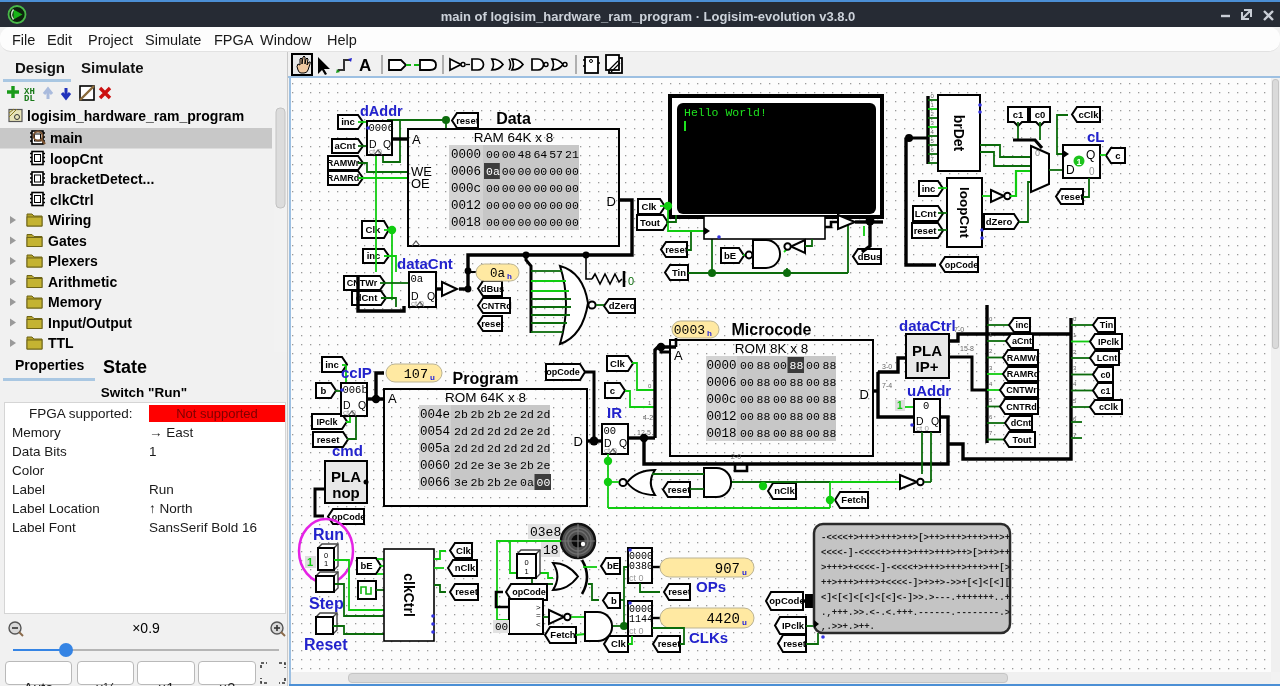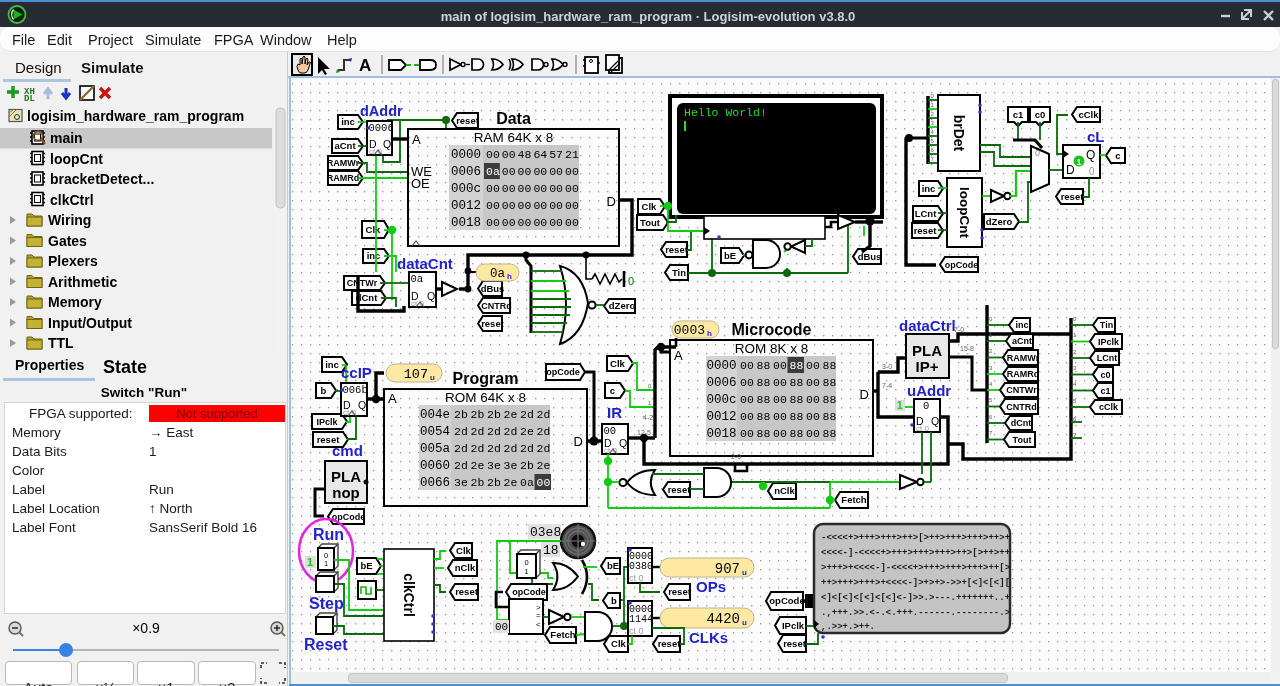--- a/index.html
+++ b/index.html
@@ -1,21 +1,21 @@
 <!DOCTYPE html>
 <html><head><meta charset="utf-8"><style>
 * { margin:0; padding:0; box-sizing:border-box; }
 body { width:1280px; height:686px; overflow:hidden; font-family:"Liberation Sans", sans-serif; background:#f2f2f2; position:relative; }
 .titlebar { position:absolute; left:0; top:0; width:1280px; height:27px; background:#262b34; border-top:2px solid #4b8fd5; }
 .titletext { position:absolute; width:100%; text-align:center; top:7px; font-size:13px; font-weight:bold; color:#ccd2da;padding-left:16px; }
 .menubar { position:absolute; left:0; top:27px; width:1280px; height:25px; background:#fdfdfd; border-bottom:1px solid #e2e2e2;border-radius:11px; }
 .menubar span { position:absolute; top:5px; font-size:14.5px; color:#1a1a1a; }
 .toolstrip { position:absolute; left:288px; top:52px; width:992px; height:24px; background:#f1f1f1; }
 .leftpanel { position:absolute; left:0; top:52px; width:288px; height:634px; background:#f1f1f1; border-right:1px solid #c9c9c9; }
-.tab1 { position:absolute; left:15px; top:7px; font-size:15px; font-weight:normal; color:#111; }
+.tab1 { position:absolute; left:15px; top:7px; font-size:15px; font-weight:bold; color:#111; }
 .tab2 { position:absolute; left:81px; top:7px; font-size:15px; font-weight:bold; color:#111; }
 .tabuline { position:absolute; left:3px; top:27px; width:68px; height:3px; background:#a9c7e2; }
 .propstabs { position:absolute; left:0; top:300px; width:256px; height:28px; }
 .canvas { position:absolute; left:291px; top:78px; width:980px; height:594px; background:#fcfcfc; }
 .cborderT { position:absolute; left:288px; top:76px; width:992px; height:2px; background:#9dc0e2; }
 .cborderL { position:absolute; left:289px; top:76px; width:2px; height:608px; background:#9dc0e2; }
 .cborderB { position:absolute; left:289px; top:684px; width:991px; height:2px; background:#4b8fd5; }
 .vsb { position:absolute; left:1271px; top:78px; width:9px; height:594px; background:#f0f0f0; }
 .vsbth { position:absolute; left:1272px; top:79px; width:7px; height:270px; background:#dadada; border:1px solid #c5c5c5; border-radius:3px; }
 .hsb { position:absolute; left:291px; top:672px; width:980px; height:12px; background:#f0f0f0; }

